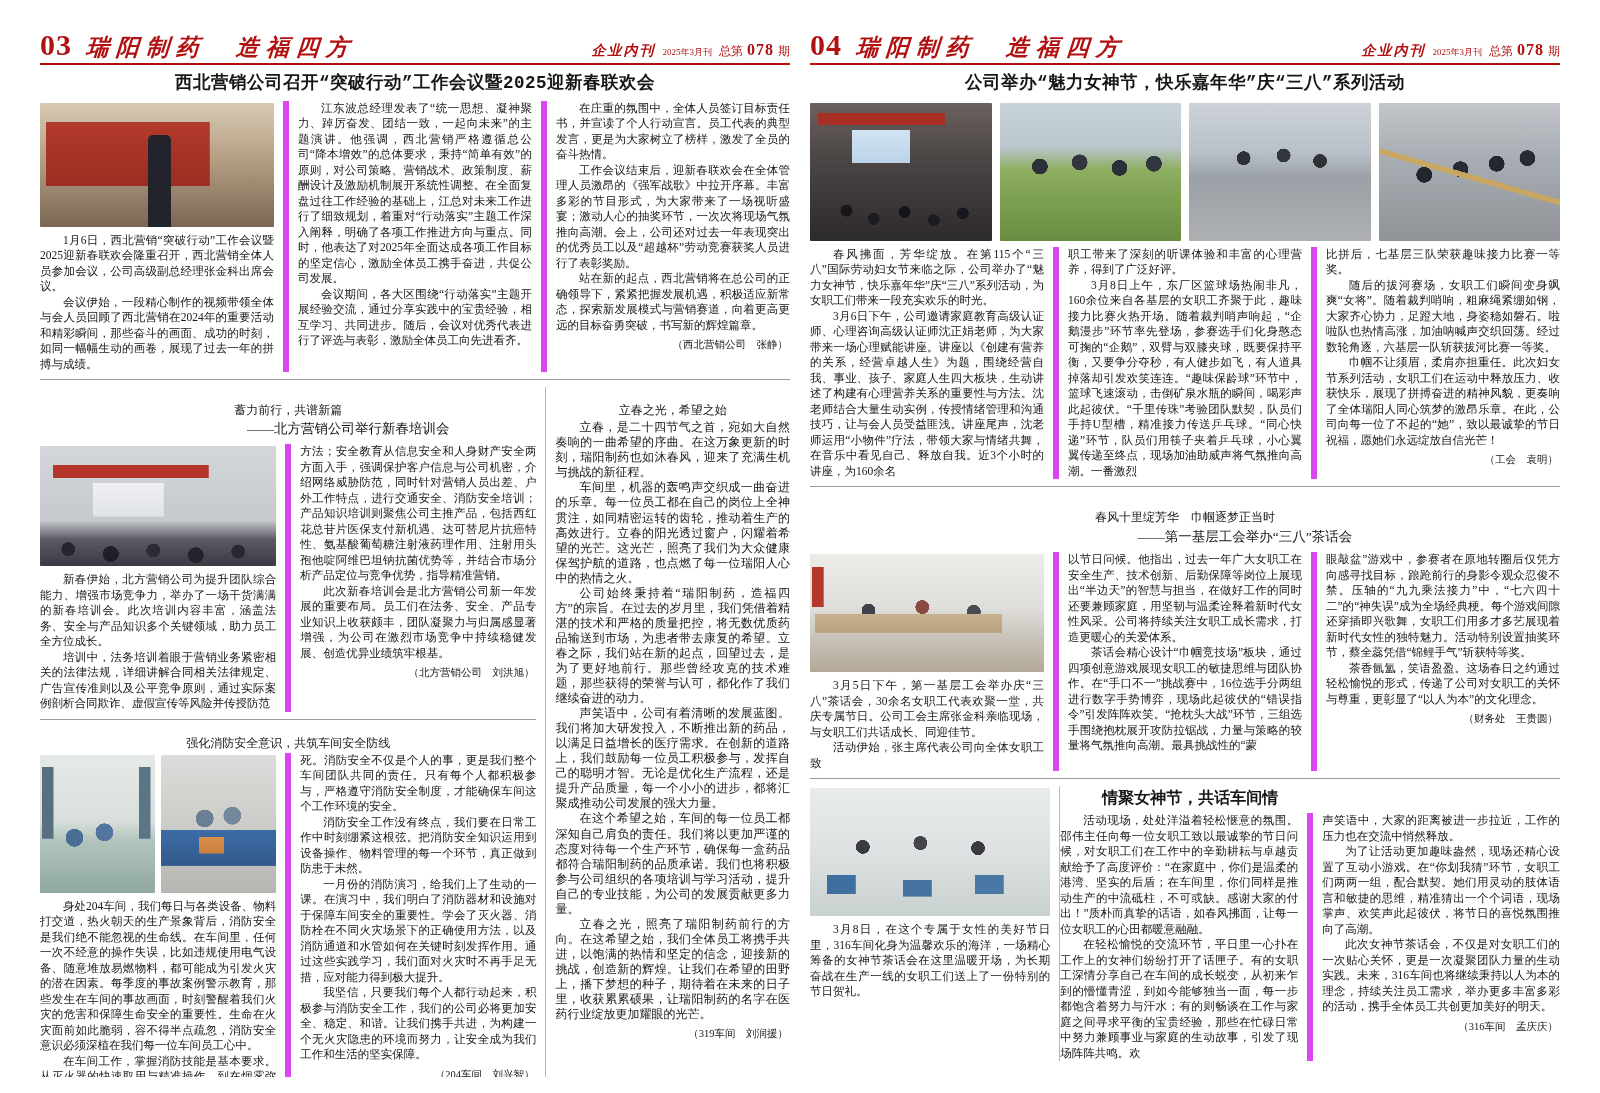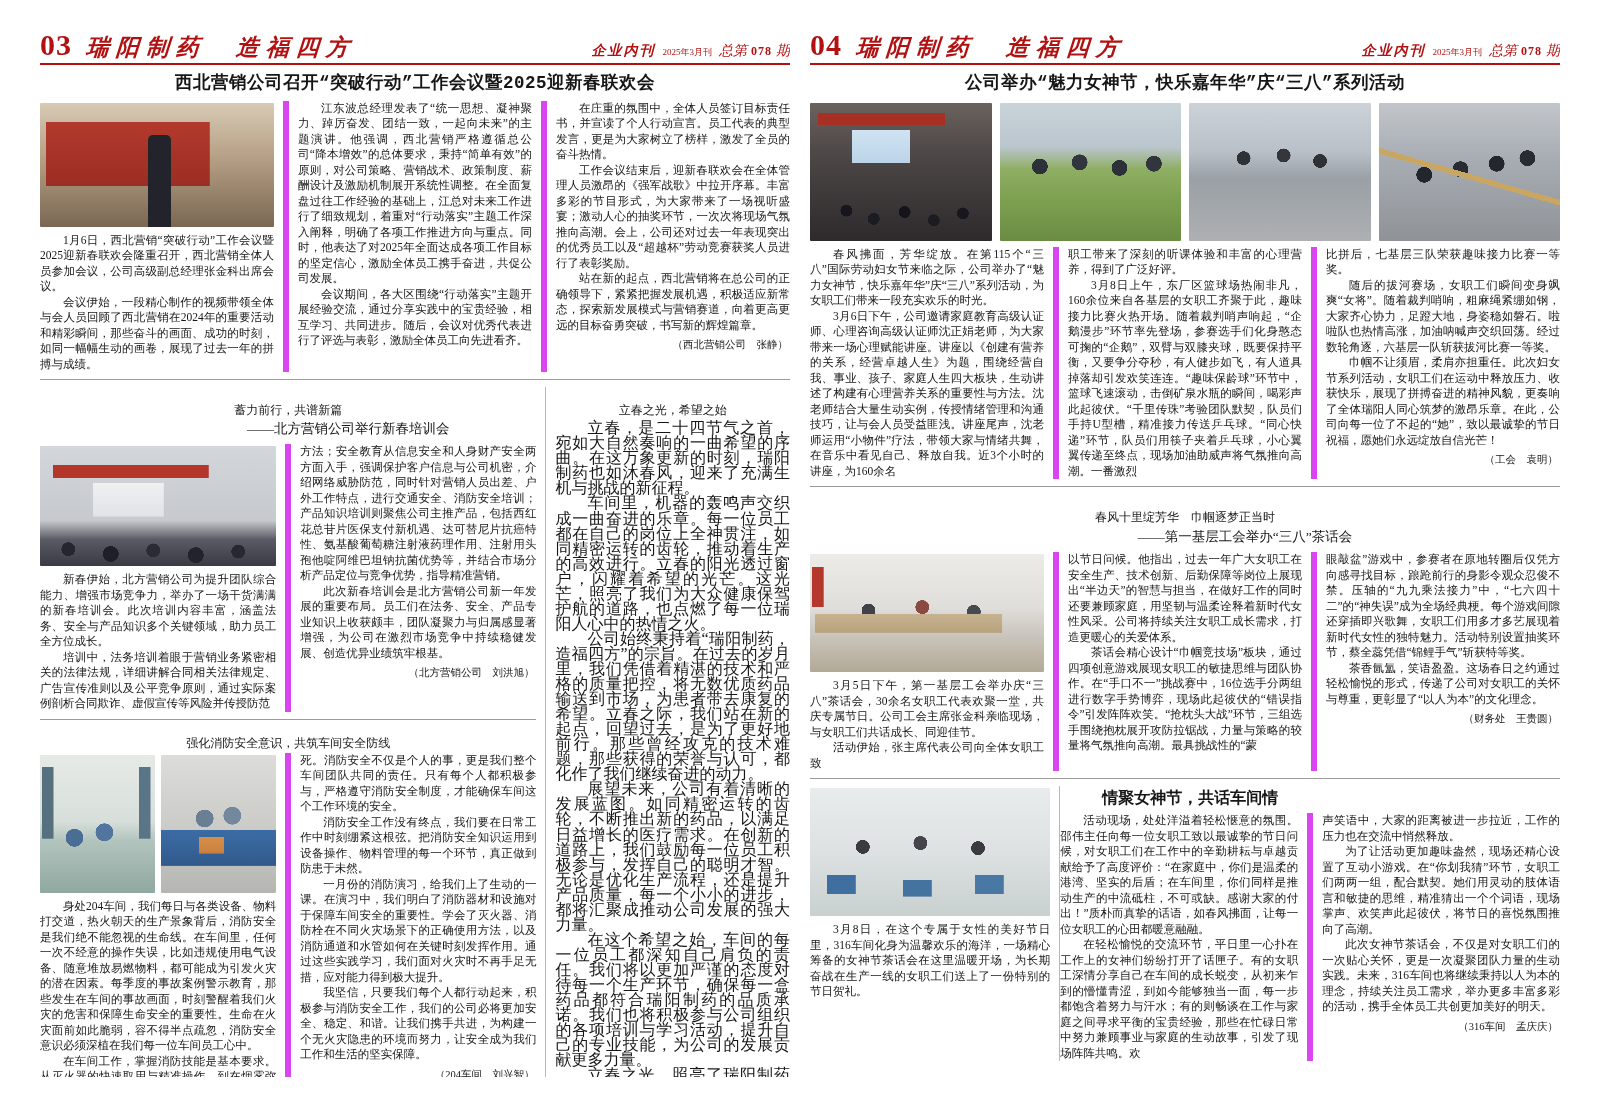--- a/index.html
+++ b/index.html
@@ -7,39 +7,39 @@
   .paper{box-sizing:border-box;width:1600px;height:1093px;background:#fff;display:flex;gap:20px;padding:24px 40px 16px;}
   .page{flex:1;min-width:0;display:flex;flex-direction:column;overflow:hidden;}
 
   
   .hdr{display:flex;align-items:flex-end;border-bottom:2px solid #b21111;padding-bottom:3px;height:36px;flex:none;}
   .hdr-num{font:bold 30px/1 "Liberation Serif",serif;color:#b21111;letter-spacing:1px;}
   .hdr-brand{font-style:italic;font-weight:bold;font-size:23px;line-height:1.1;color:#b21111;letter-spacing:7px;margin-left:14px;transform:skewX(-4deg);}
   .hdr-right{margin-left:auto;display:flex;align-items:baseline;gap:7px;color:#b21111;white-space:nowrap;}
   .hdr-journal{font-size:14px;font-weight:bold;font-style:italic;letter-spacing:2px;}
   .hdr-issue{font-size:9px;text-align:right;}
-  .hdr-no-pre,.hdr-no-suf{font-size:14px;font-style:italic;}
-  .hdr-no{font-size:12px;font-weight:bold;letter-spacing:1px;}
+  .hdr-no-pre,.hdr-no-suf{font-size:12px;}
+  .hdr-no{font-size:16px;font-weight:bold;letter-spacing:1px;}
 
   
   .headline{font-family:Liberation Mono, monospace;font-weight:bold;font-size:17.5px;line-height:1.3;text-align:center;margin:7px 0 6px;letter-spacing:.5px;flex:none;}
   .sec-title{font-family:"Liberation Sans",sans-serif;font-weight:normal;font-size:12px;line-height:1.25;text-align:center;margin:16px 0 2px;}
   .sec-sub{font-size:13.5px;text-align:center;margin:1px 0 6px;}
   .sub-shift{padding-left:120px;}
 
   
   .cols{display:flex;align-items:stretch;}
   .col{flex:1;min-width:0;padding:0 9px;}
   .col:first-child{padding-left:0;}
   .col:last-child{padding-right:0;}
   .col + .col{border-left:6px solid #d946ef;}
   .txt p{margin:0;font-size:11.5px;line-height:15.5px;text-align:justify;}
   p.ind{text-indent:2em;}
   .sig{text-align:right !important;font-size:10.5px !important;line-height:15px !important;margin-top:4px !important;padding-right:2px;}
-  .small p{font-size:16px;line-height:15.05px;}
+  .small p{font-size:12px;line-height:15.05px;}
 
   .hrule{border:none;border-top:1px solid #9a9a9a;margin:7px 0;flex:none;}
   .lower{display:flex;flex:1;min-height:0;}
   .lower-left{width:66.2%;min-width:0;padding-right:9px;}
   .lower-right{flex:1;min-width:0;border-left:1px solid #b8b8b8;padding-left:9px;}
 
   
   .ph{position:relative;overflow:hidden;margin:2px 0 6px;border-radius:1px;}
   .ph-row{display:flex;gap:6px;margin:2px 0 6px;}
   .ph-row .ph{flex:1;height:138px;margin:0;}
@@ -216,21 +216,21 @@
         </div>
 
       </div>
 
       <div class="lower-right">
         <h2 class="sec-title">立春之光，希望之始</h2>
         <div class="txt small">
           <p class="ind">立春，是二十四节气之首，宛如大自然奏响的一曲希望的序曲。在这万象更新的时刻，瑞阳制药也如沐春风，迎来了充满生机与挑战的新征程。</p>
           <p class="ind">车间里，机器的轰鸣声交织成一曲奋进的乐章。每一位员工都在自己的岗位上全神贯注，如同精密运转的齿轮，推动着生产的高效进行。立春的阳光透过窗户，闪耀着希望的光芒。这光芒，照亮了我们为大众健康保驾护航的道路，也点燃了每一位瑞阳人心中的热情之火。</p>
           <p class="ind">公司始终秉持着“瑞阳制药，造福四方”的宗旨。在过去的岁月里，我们凭借着精湛的技术和严格的质量把控，将无数优质药品输送到市场，为患者带去康复的希望。立春之际，我们站在新的起点，回望过去，是为了更好地前行。那些曾经攻克的技术难题，那些获得的荣誉与认可，都化作了我们继续奋进的动力。</p>
-          <p class="ind">展望未来，公司有着清晰的发展蓝图。如同精密运转的齿轮，不断推出新的药品，以满足日益增长的医疗需求。在创新的道路上，我们鼓励每一位员工积极参与，发挥自己的聪明才智。无论是优化生产流程，还是提升产品质量，每一个小小的进步，都将汇聚成推动公司发展的强大力量。</p>
+          <p class="ind">声笑语中，公司有着清晰的发展蓝图。我们将加大研发投入，不断推出新的药品，以满足日益增长的医疗需求。在创新的道路上，我们鼓励每一位员工积极参与，发挥自己的聪明才智。无论是优化生产流程，还是提升产品质量，每一个小小的进步，都将汇聚成推动公司发展的强大力量。</p>
           <p class="ind">在这个希望之始，车间的每一位员工都深知自己肩负的责任。我们将以更加严谨的态度对待每一个生产环节，确保每一盒药品都符合瑞阳制药的品质承诺。我们也将积极参与公司组织的各项培训与学习活动，提升自己的专业技能，为公司的发展贡献更多力量。</p>
           <p class="ind">立春之光，照亮了瑞阳制药前行的方向。在这希望之始，我们全体员工将携手共进，以饱满的热情和坚定的信念，迎接新的挑战，创造新的辉煌。让我们在希望的田野上，播下梦想的种子，期待着在未来的日子里，收获累累硕果，让瑞阳制药的名字在医药行业绽放更加耀眼的光芒。</p>
           <p class="sig">（319车间　刘润援）</p>
         </div>
       </div>
     </div>
   </section>
 
   <section class="page">
     <header class="hdr">

